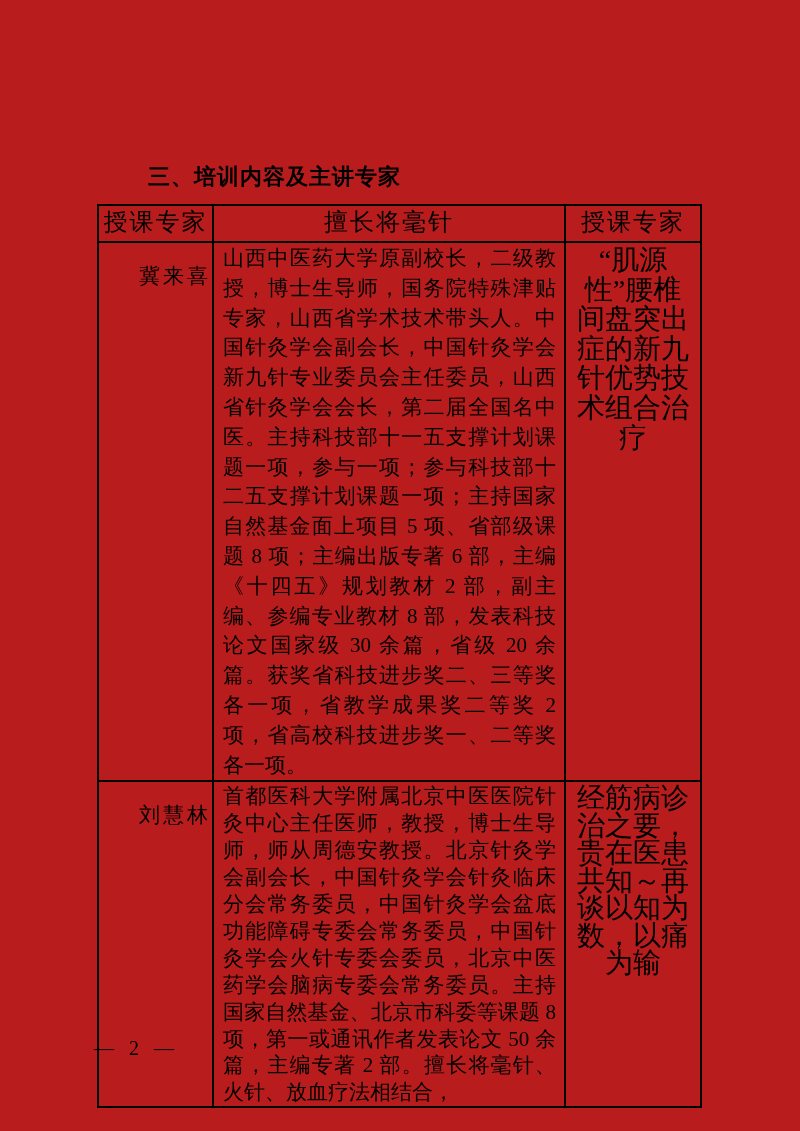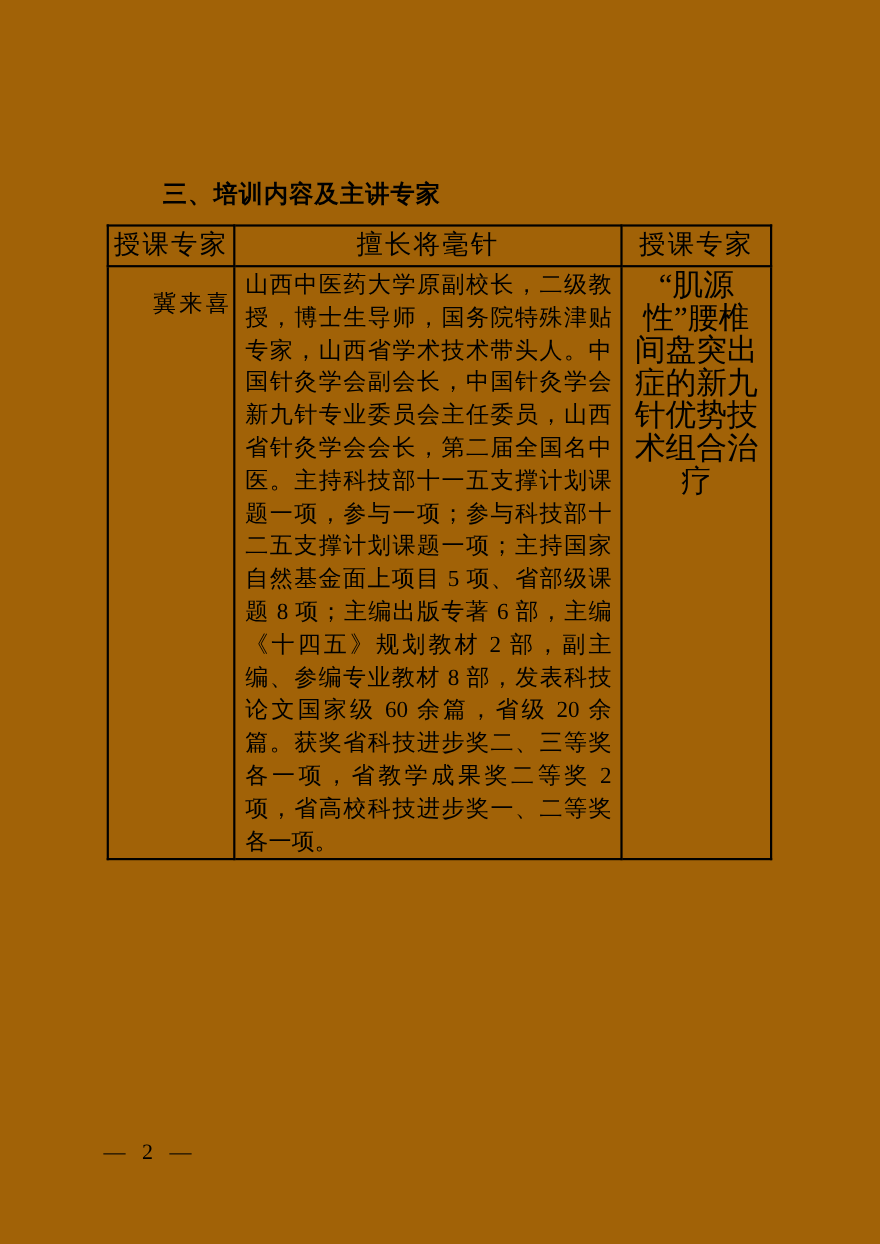--- a/index.html
+++ b/index.html
@@ -5,21 +5,21 @@
   html, body { margin: 0; padding: 0; }
   body {
     width: 800px; height: 1131px;
     background: #ffffff;
     font-family: "Liberation Serif", "DejaVu Serif", serif;
     color: #000000;
   }
   .page {
     position: relative;
     width: 800px; height: 1131px;
-    background: #a16207;
+    background: #b91c1c;
     overflow: hidden;
   }
   .section-title {
     position: absolute;
     left: 148px; top: 162px;
     font-family: "Liberation Sans", "DejaVu Sans", sans-serif;
     font-weight: bold;
     font-size: 22px;
     letter-spacing: 1px;
     white-space: nowrap;
@@ -92,21 +92,26 @@
     <thead>
       <tr>
         <th class="col-header">授课专家</th>
         <th class="col-header">擅长将毫针</th>
         <th class="col-header">授课专家</th>
       </tr>
     </thead>
     <tbody>
       <tr class="row-1">
         <td class="name-cell">冀来喜</td>
-        <td class="bio-cell">山西中医药大学原副校长，二级教授，博士生导师，国务院特殊津贴专家，山西省学术技术带头人。中国针灸学会副会长，中国针灸学会新九针专业委员会主任委员，山西省针灸学会会长，第二届全国名中医。主持科技部十一五支撑计划课题一项，参与一项；参与科技部十二五支撑计划课题一项；主持国家自然基金面上项目 5 项、省部级课题 8 项；主编出版专著 6 部，主编《十四五》规划教材 2 部，副主编、参编专业教材 8 部，发表科技论文国家级 60 余篇，省级 20 余篇。获奖省科技进步奖二、三等奖各一项，省教学成果奖二等奖 2 项，省高校科技进步奖一、二等奖各一项。</td>
+        <td class="bio-cell">山西中医药大学原副校长，二级教授，博士生导师，国务院特殊津贴专家，山西省学术技术带头人。中国针灸学会副会长，中国针灸学会新九针专业委员会主任委员，山西省针灸学会会长，第二届全国名中医。主持科技部十一五支撑计划课题一项，参与一项；参与科技部十二五支撑计划课题一项；主持国家自然基金面上项目 5 项、省部级课题 8 项；主编出版专著 6 部，主编《十四五》规划教材 2 部，副主编、参编专业教材 8 部，发表科技论文国家级 30 余篇，省级 20 余篇。获奖省科技进步奖二、三等奖各一项，省教学成果奖二等奖 2 项，省高校科技进步奖一、二等奖各一项。</td>
         <td class="topic-cell">“肌源性”腰椎间盘突出症的新九针优势技术组合治疗</td>
+      </tr>
+      <tr class="row-2">
+        <td class="name-cell">刘慧林</td>
+        <td class="bio-cell">首都医科大学附属北京中医医院针灸中心主任医师，教授，博士生导师，师从周德安教授。北京针灸学会副会长，中国针灸学会针灸临床分会常务委员，中国针灸学会盆底功能障碍专委会常务委员，中国针灸学会火针专委会委员，北京中医药学会脑病专委会常务委员。主持国家自然基金、北京市科委等课题 8 项，第一或通讯作者发表论文 50 余篇，主编专著 2 部。擅长将毫针、火针、放血疗法相结合，</td>
+        <td class="topic-cell">经筋病诊治之要，贵在医患共知～再谈以知为数，以痛为输</td>
       </tr>
     </tbody>
   </table>
 
   <div class="page-number">— 2 —</div>
 
 </div>
 
 </body></html>

